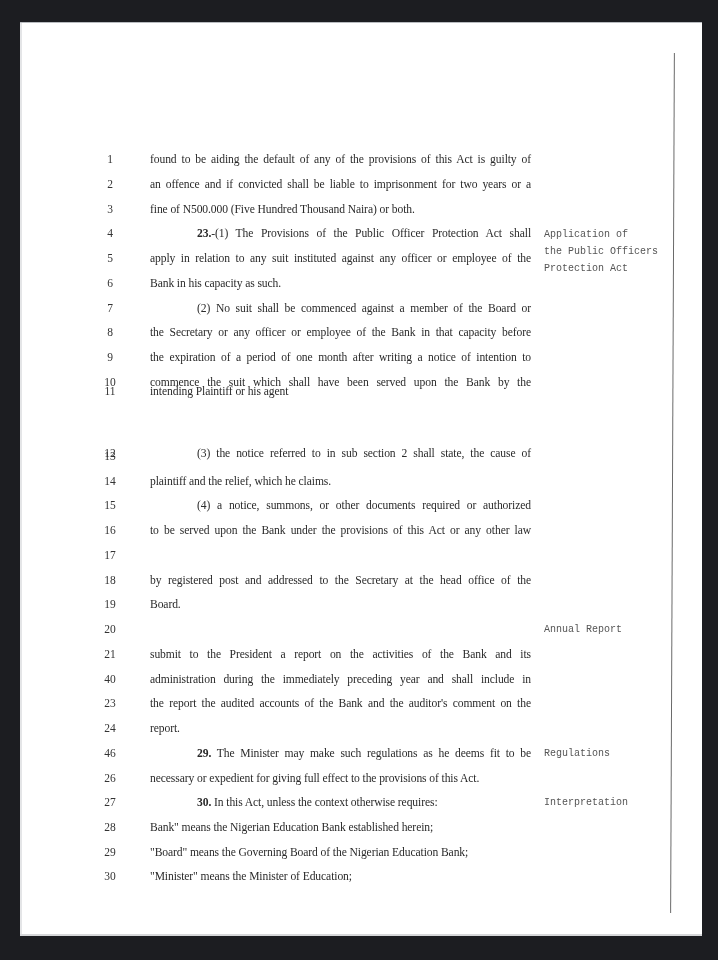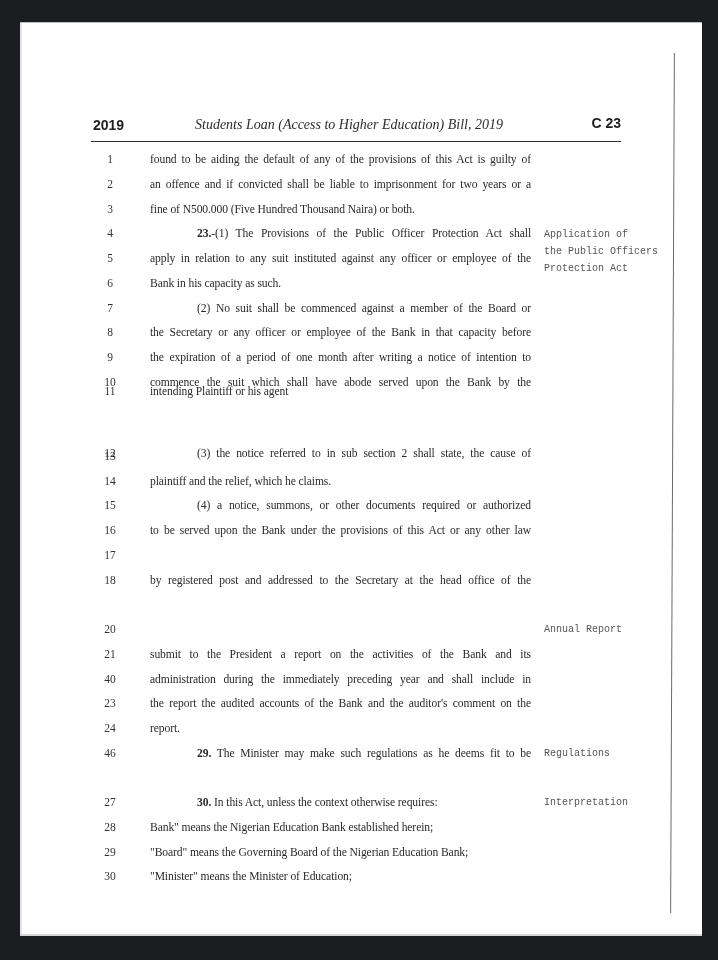--- a/index.html
+++ b/index.html
@@ -128,25 +128,20 @@
       white-space: pre-line;
     }
   </style>
 </head>
 <body>
 
 <div class="page">
   <div class="page-edge"></div>
   <div class="margin-line"></div>
 
-  <div class="running-head">
-    <span class="rh-year">2019</span>
-    <span class="rh-title">Students Loan (Access to Higher Education) Bill, 2019</span>
-    <span class="rh-page">C 23</span>
-  </div>
 
   <div class="lines" id="lines">
 
     <div class="line" style="top:130px">
       <span class="ln">1</span>
       <span class="txt justify">found to be aiding the default of any of the provisions of this Act is guilty of</span>
     </div>
 
     <div class="line" style="top:155px">
       <span class="ln">2</span>
@@ -183,21 +178,21 @@
       <span class="txt justify">the Secretary or any officer or employee of the Bank in that capacity before</span>
     </div>
 
     <div class="line" style="top:328px">
       <span class="ln">9</span>
       <span class="txt justify">the expiration of a period of one month after writing a notice of intention to</span>
     </div>
 
     <div class="line" style="top:353px">
       <span class="ln">10</span>
-      <span class="txt justify">commence the suit which shall have abode served upon the Bank by the</span>
+      <span class="txt justify">commence the suit which shall have been served upon the Bank by the</span>
     </div>
 
     <div class="line" style="top:362px">
       <span class="ln">11</span>
       <span class="txt">intending Plaintiff or his agent</span>
     </div>
 
     <div class="line" style="top:424px">
       <span class="ln">12</span>
       <span class="txt indent justify">(3) the notice referred to in sub section 2 shall state, the cause of</span>
@@ -224,20 +219,24 @@
 
     <div class="line" style="top:526px">
       <span class="ln">17</span>
     </div>
 
     <div class="line" style="top:551px">
       <span class="ln">18</span>
       <span class="txt justify">by registered post and addressed to the Secretary at the head office of the</span>
     </div>
 
+    <div class="line" style="top:575px">
+      <span class="ln">19</span>
+      <span class="txt">Board.</span>
+    </div>
 
     <div class="line" style="top:600px">
       <span class="ln">20</span>
     </div>
 
     <div class="line" style="top:625px">
       <span class="ln">21</span>
       <span class="txt justify">submit to the President a report on the activities of the Bank and its</span>
     </div>
 
@@ -254,20 +253,24 @@
     <div class="line" style="top:699px">
       <span class="ln">24</span>
       <span class="txt">report.</span>
     </div>
 
     <div class="line" style="top:724px">
       <span class="ln">46</span>
       <span class="txt indent justify"><span class="sec">29.</span><span> The Minister may make such regulations as he deems fit to be</span></span>
     </div>
 
+    <div class="line" style="top:749px">
+      <span class="ln">26</span>
+      <span class="txt">necessary or expedient for giving full effect to the provisions of this Act.</span>
+    </div>
 
     <div class="line" style="top:773px">
       <span class="ln">27</span>
       <span class="txt indent"><span class="sec">30.</span><span> In this Act, unless the context otherwise requires:</span></span>
     </div>
 
     <div class="line" style="top:798px">
       <span class="ln">28</span>
       <span class="txt">Bank" means the Nigerian Education Bank established herein;</span>
     </div>

